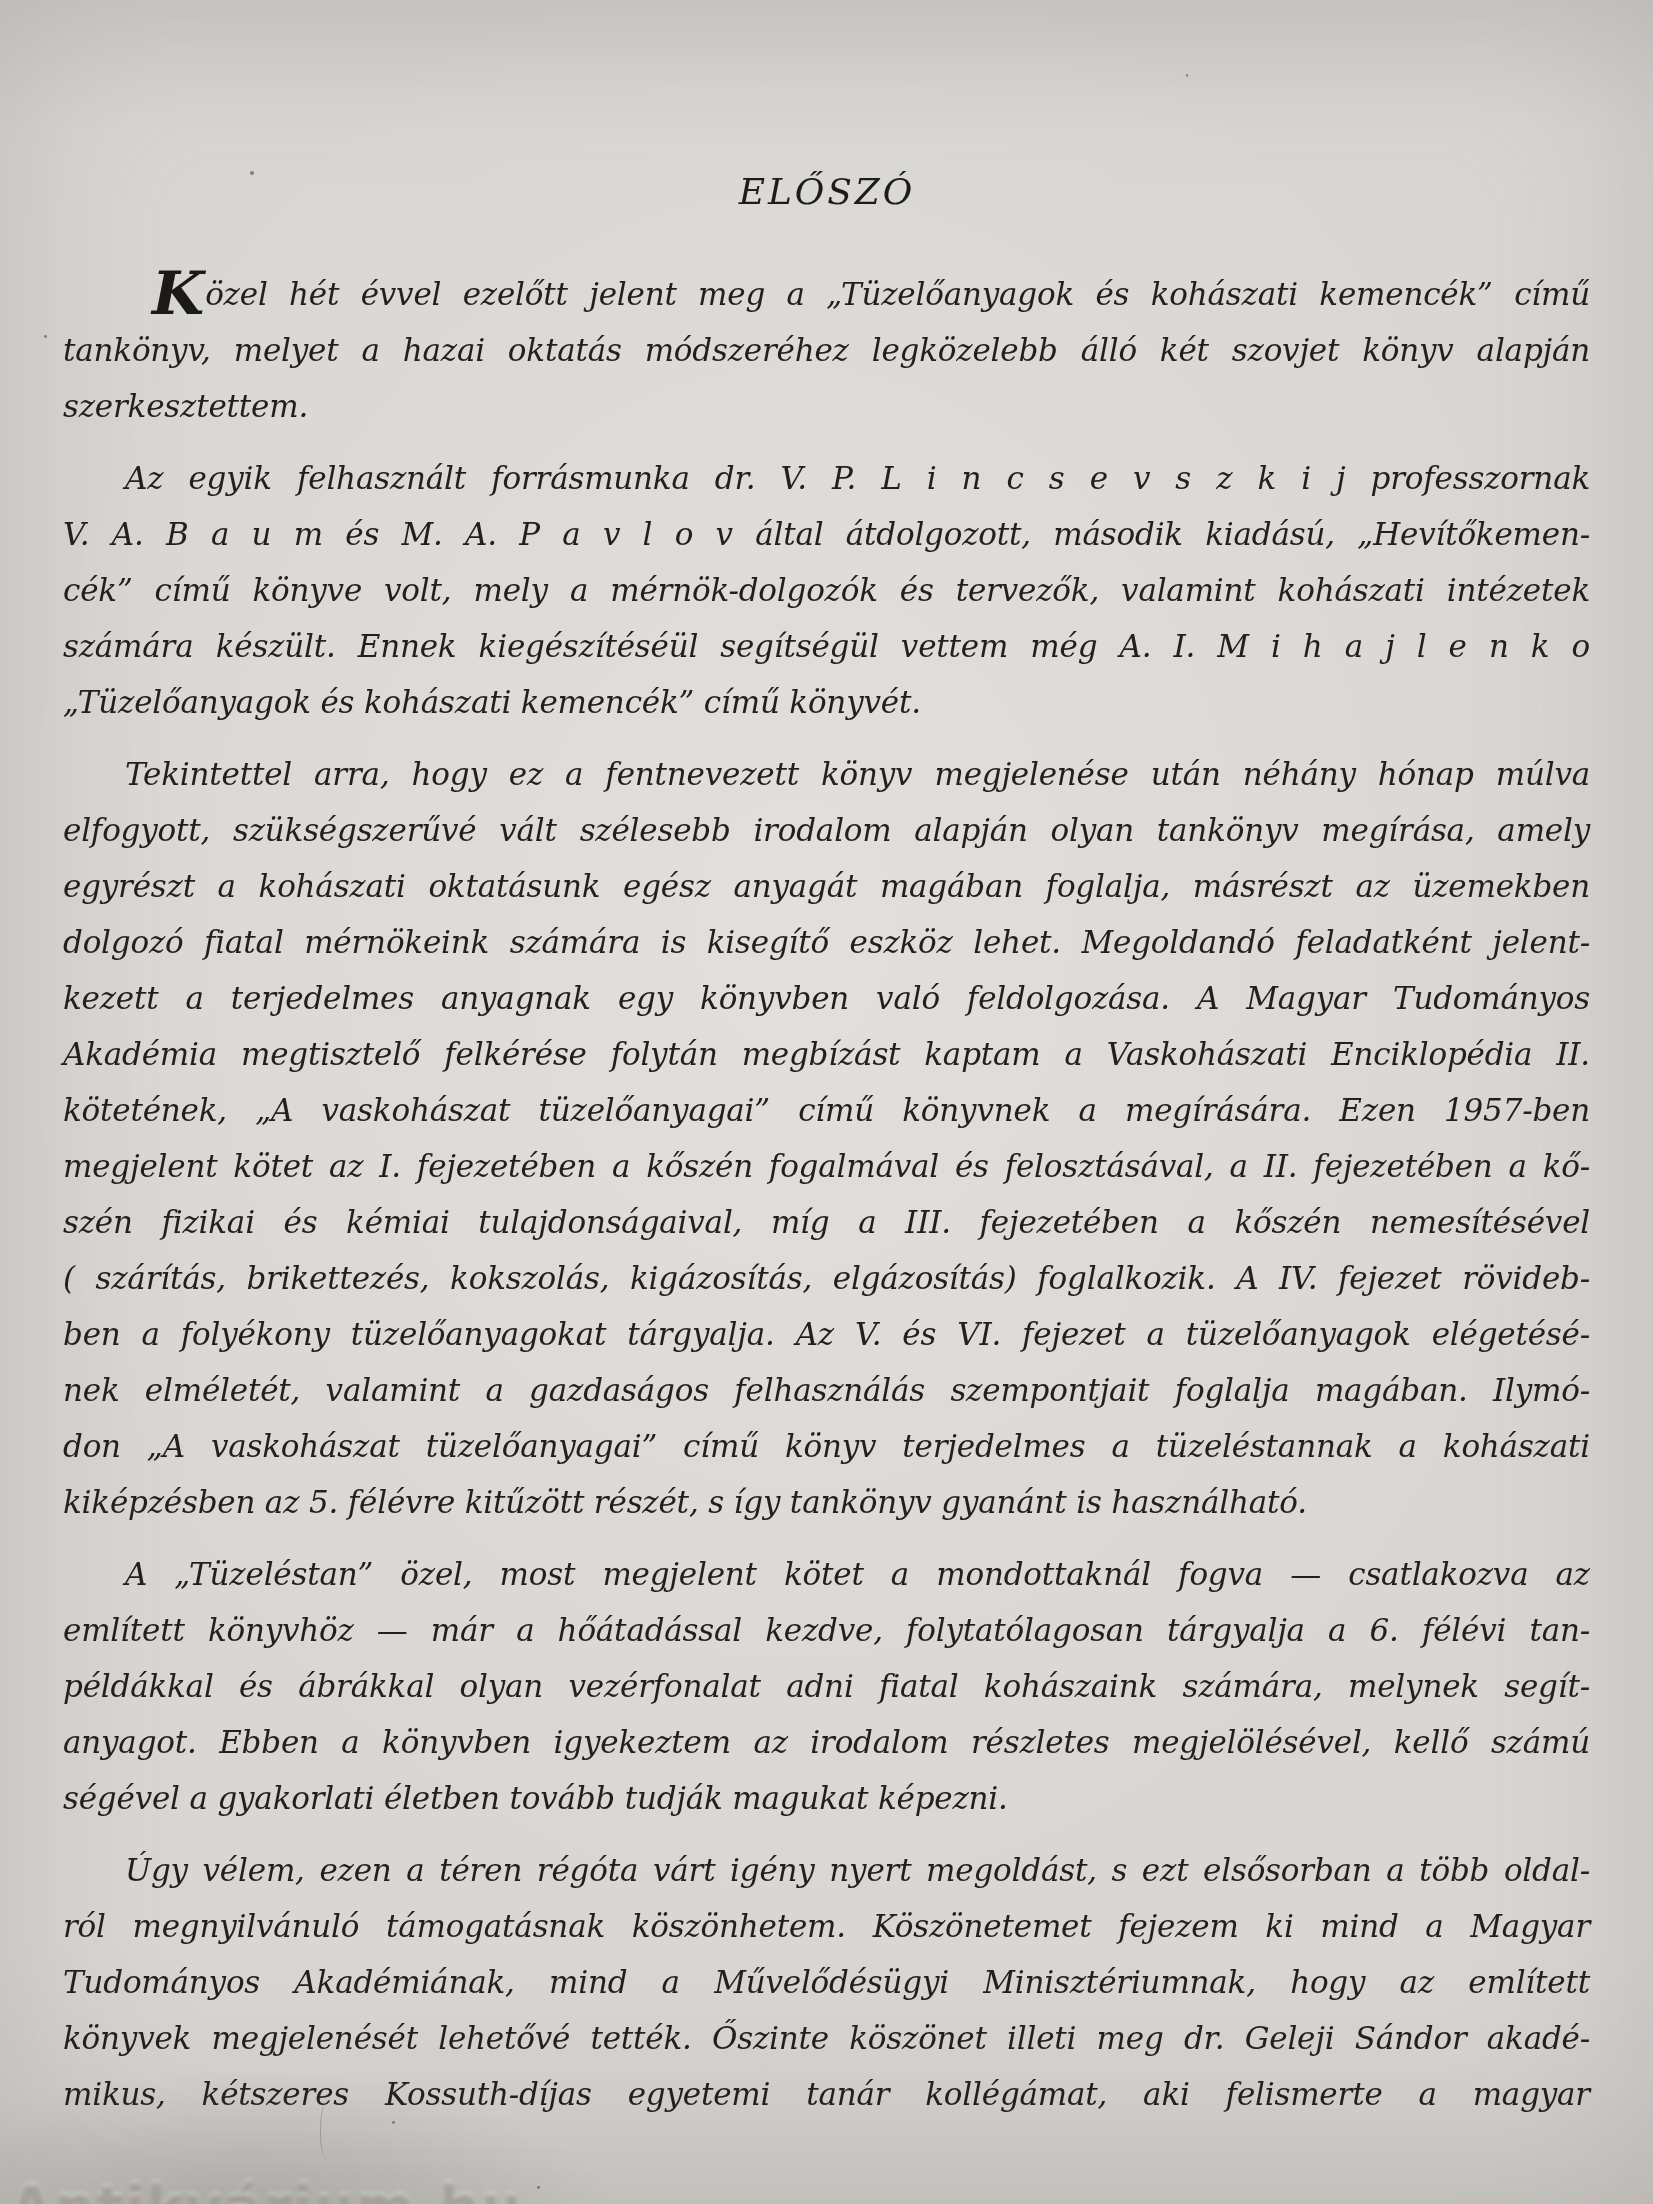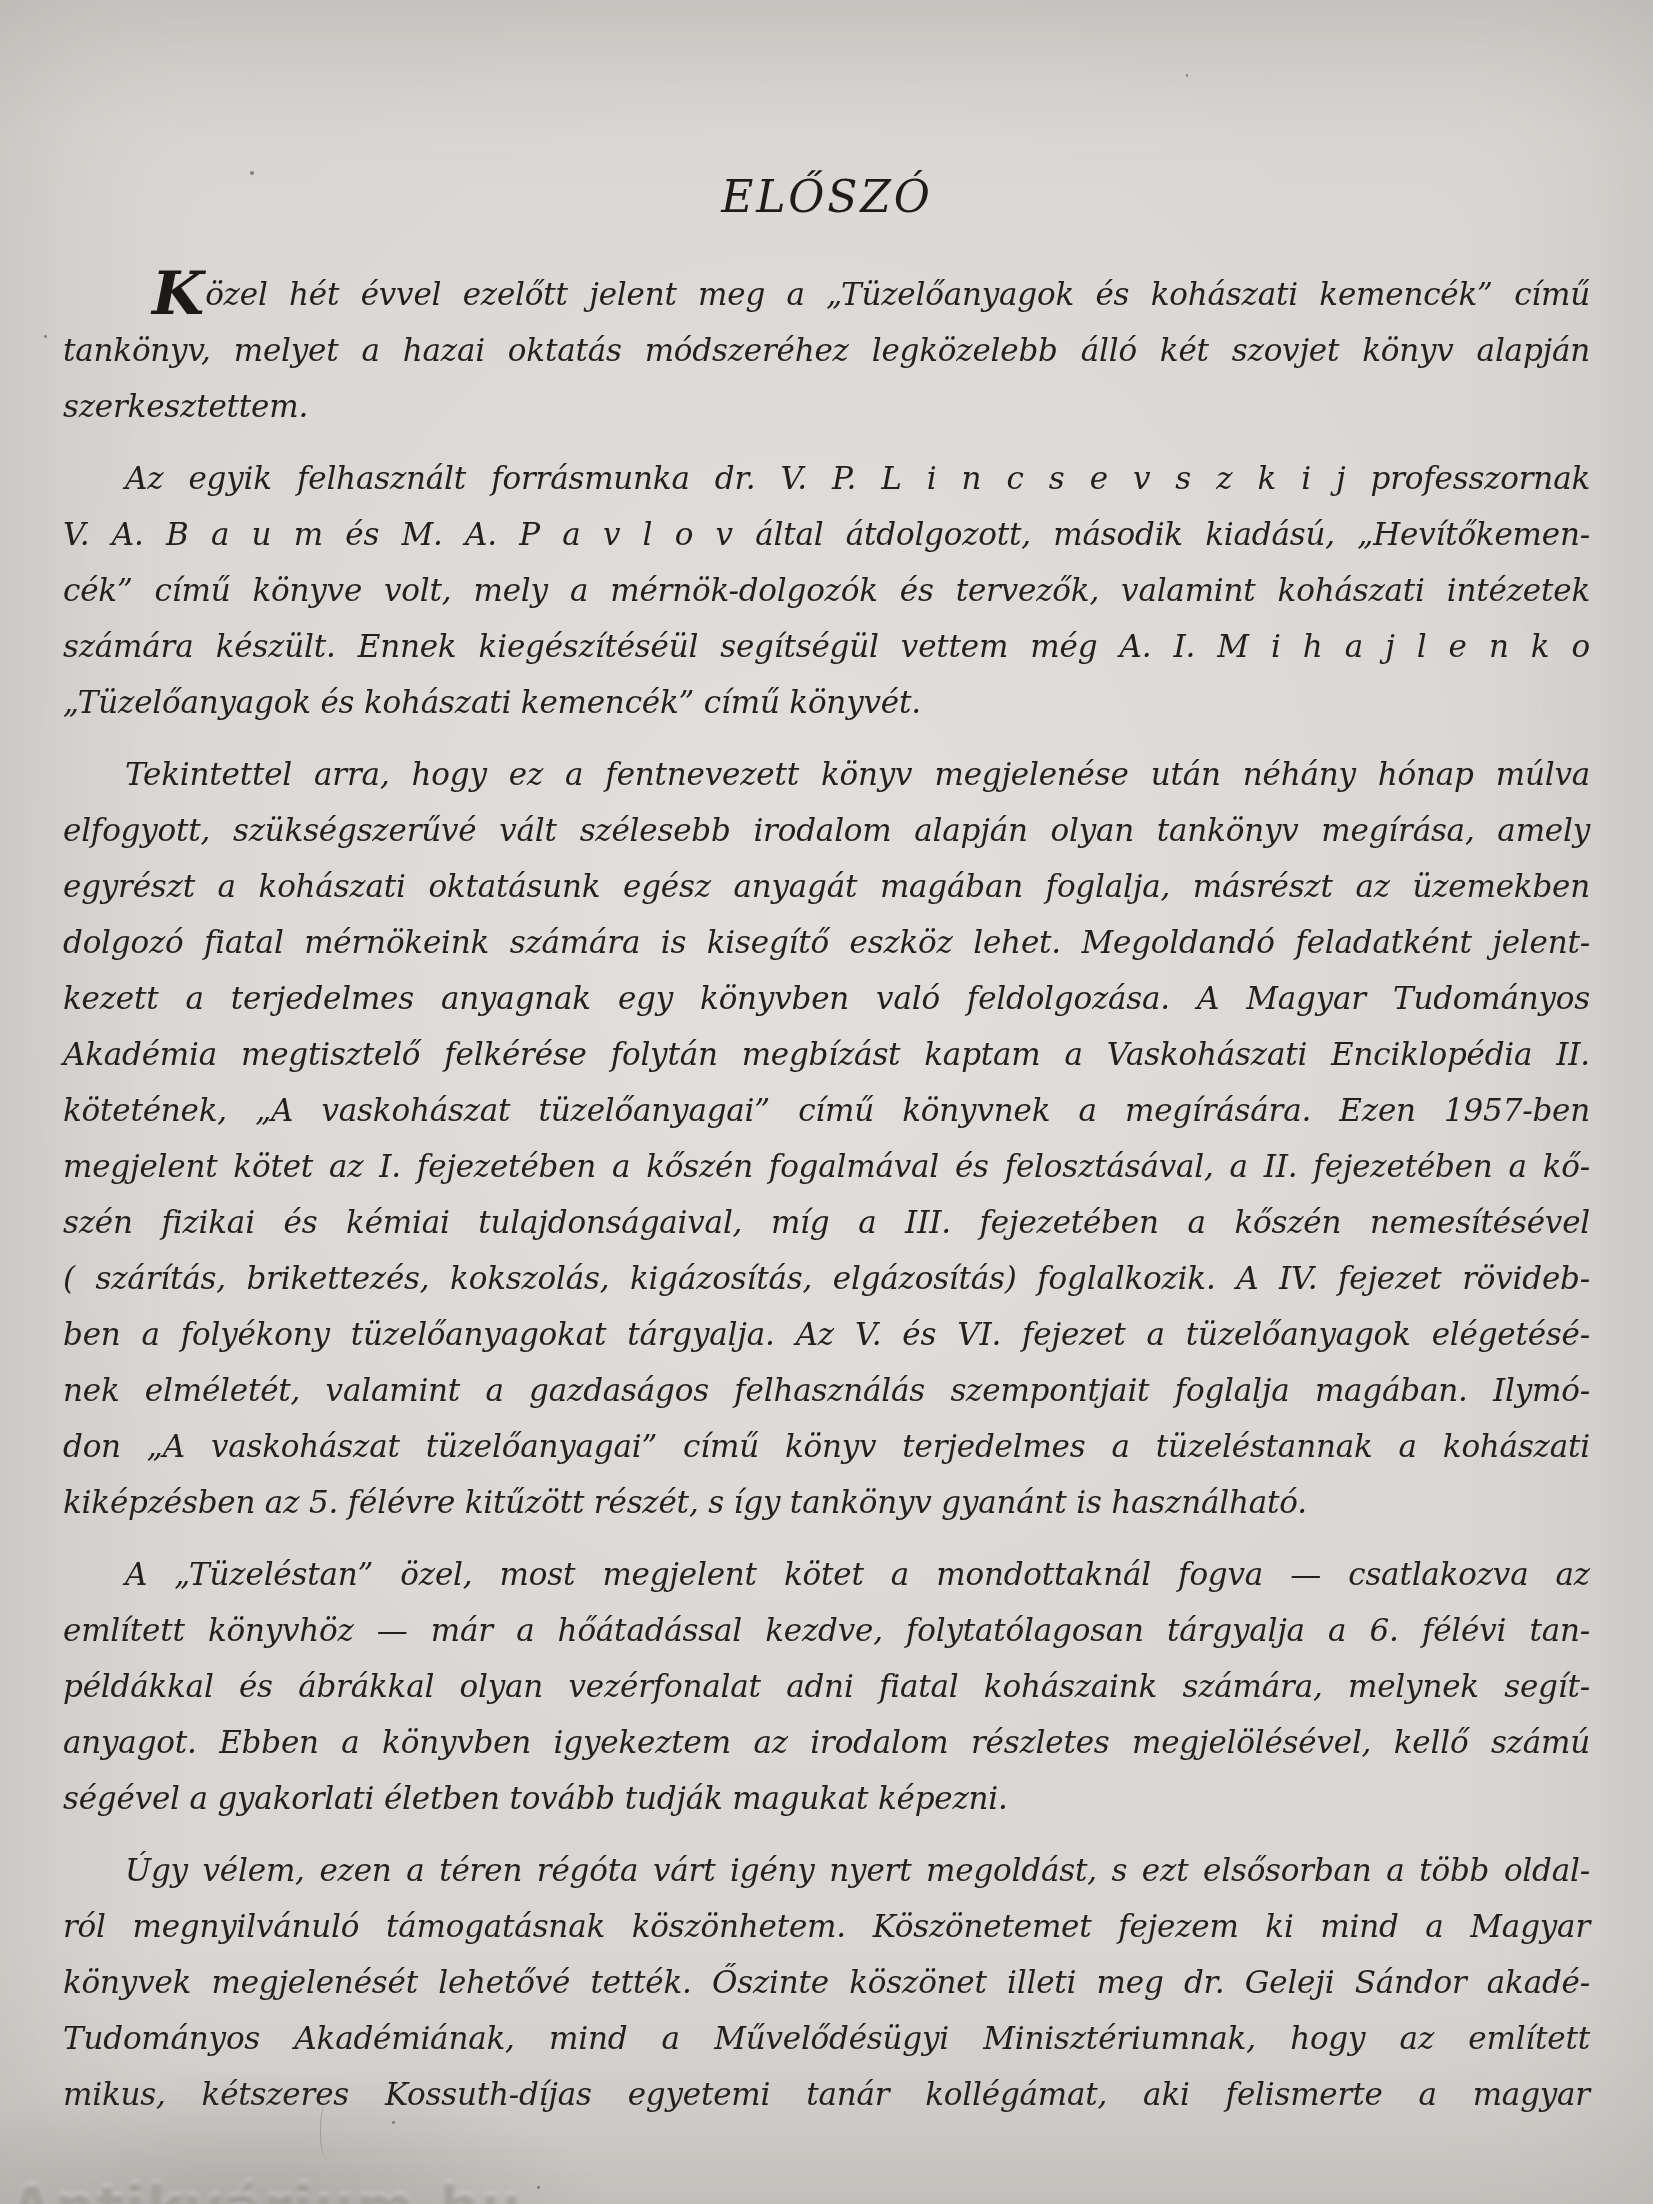--- a/index.html
+++ b/index.html
@@ -18,21 +18,21 @@
     box-shadow: inset 0 0 184px rgba(95,92,87,0.22);
     overflow: hidden;
   }
   .heading {
     margin: 0;
     padding-top: 171px;
     text-align: center;
     font-family: "DejaVu Serif", serif;
     font-style: italic;
     font-weight: normal;
-    font-size: 44px;
+    font-size: 36px;
     letter-spacing: 2.9px;
     color: #1d1c19;
   }
   .text-block {
     position: absolute;
     left: 47px; right: 48px; top: 250px;
     color: #221f1c;
     font-style: italic;
     font-size: 31px;
     letter-spacing: -0.2px;
@@ -127,22 +127,22 @@
       <div class="para">
         <div class="line fill indent">A „Tüzeléstan” özel, most megjelent kötet a mondottaknál fogva — csatlakozva az</div>
         <div class="line fill">említett könyvhöz — már a hőátadással kezdve, folytatólagosan tárgyalja a 6. félévi tan-</div>
         <div class="line fill">példákkal és ábrákkal olyan vezérfonalat adni fiatal kohászaink számára, melynek segít-</div>
         <div class="line fill">anyagot. Ebben a könyvben igyekeztem az irodalom részletes megjelölésével, kellő számú</div>
         <div class="line">ségével a gyakorlati életben tovább tudják magukat képezni.</div>
       </div>
       <div class="para">
         <div class="line fill indent">Úgy vélem, ezen a téren régóta várt igény nyert megoldást, s ezt elsősorban a több oldal-</div>
         <div class="line fill">ról megnyilvánuló támogatásnak köszönhetem. Köszönetemet fejezem ki mind a Magyar</div>
+        <div class="line fill">Tudományos Akadémiának, mind a Művelődésügyi Minisztériumnak, hogy az említett</div>
         <div class="line fill">könyvek megjelenését lehetővé tették. Őszinte köszönet illeti meg dr. Geleji Sándor akadé-</div>
-        <div class="line fill">Tudományos Akadémiának, mind a Művelődésügyi Minisztériumnak, hogy az említett</div>
         <div class="line fill">mikus, kétszeres Kossuth-díjas egyetemi tanár kollégámat, aki felismerte a magyar</div>
       </div>
     </div>
 
   <div class="speck" style="left:250px; top:171px; width:3.9px; height:3.9px;"></div>
   <div class="speck" style="left:44px; top:335px; width:2.9px; height:2.9px;"></div>
   <div class="speck" style="left:1186px; top:74px; width:1.9px; height:2.9px;"></div>
   <div class="speck" style="left:392px; top:2121px; width:2.9px; height:2.9px;"></div>
   <div class="speck" style="left:537px; top:2186px; width:2.9px; height:2.9px;"></div>
   <div class="scratch" style="left:320px; top:2100px;"></div>

